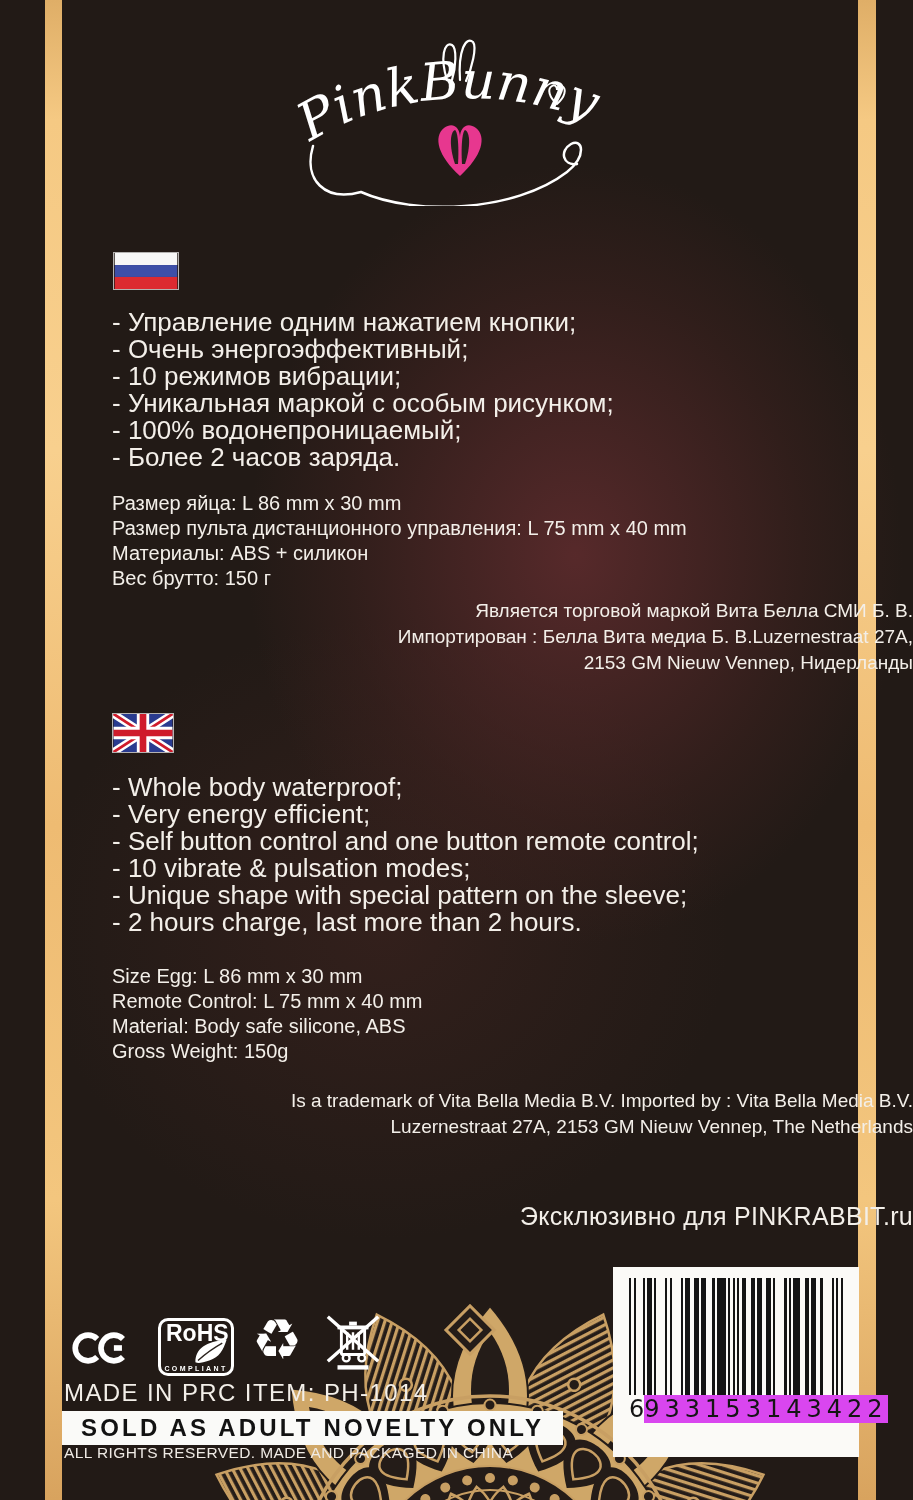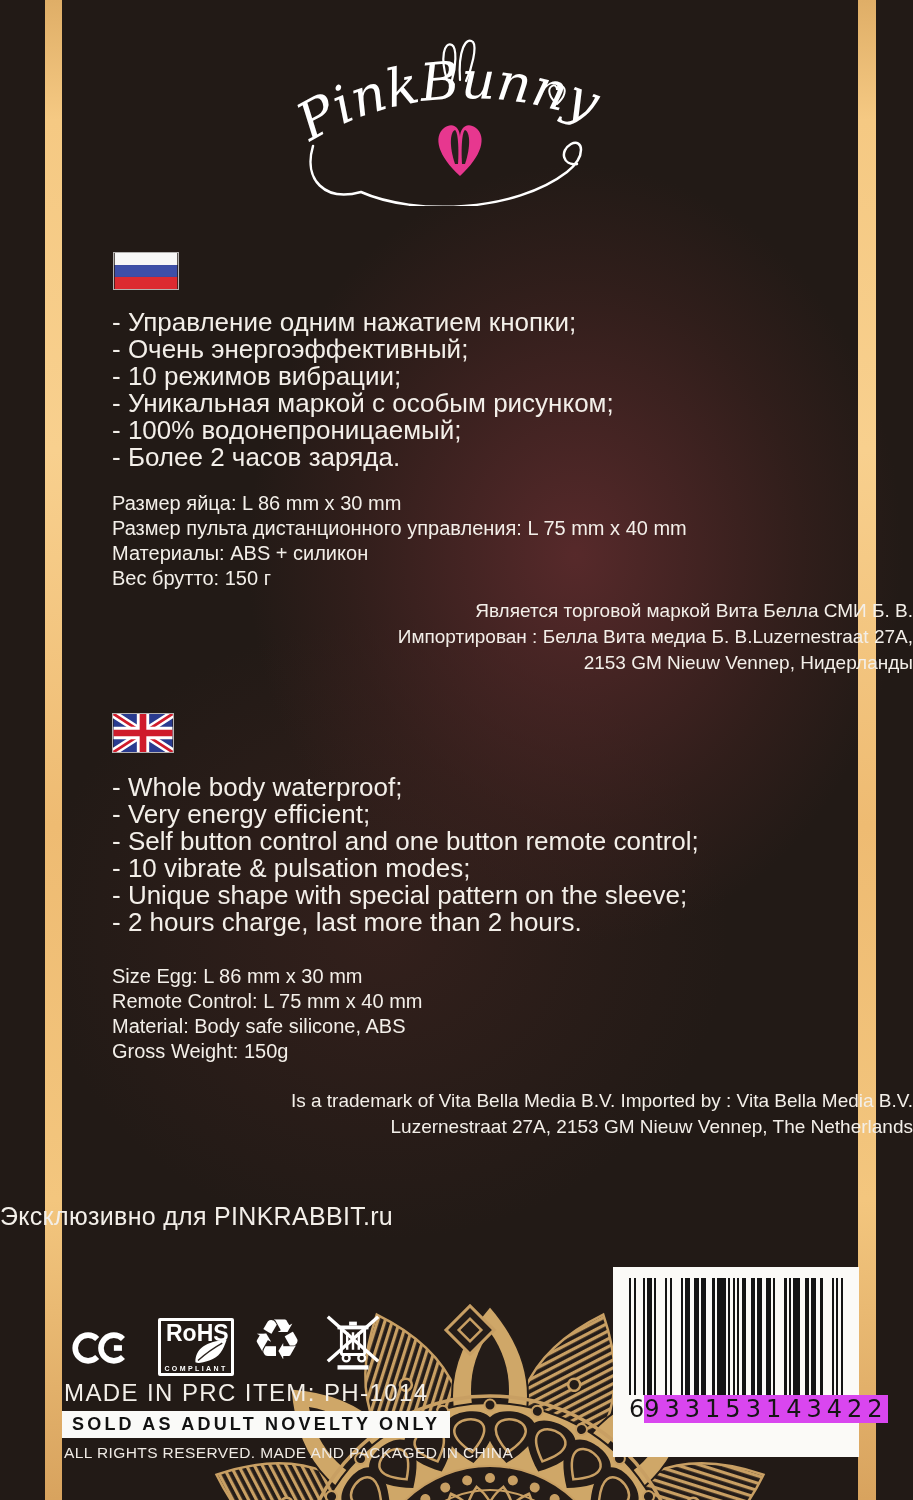--- a/index.html
+++ b/index.html
@@ -15,30 +15,30 @@
   .abs{position:absolute}
   .stripe{position:absolute;top:0;bottom:0;z-index:1;
     background:linear-gradient(180deg,#dfae67,#f5c983 8%,#f8d08e 30%,#eebb72 55%,#f3c67e 80%,#d8a35e)}
   .stripe.left{left:45px;width:17px}
   .stripe.right{left:858px;width:18px}
 
   .features div{font-size:26px;line-height:27px;white-space:nowrap}
   .specs div{font-size:20px;line-height:25px;white-space:nowrap}
   .tm{left:0;width:913px;text-align:right}
   .tm div{font-size:19px;line-height:26px}
-  .exclusive{left:0;width:913px;text-align:left;font-size:25px;letter-spacing:.3px}
+  .exclusive{left:0;width:913px;text-align:right;font-size:25px;letter-spacing:.3px}
 
   .flag{border:1px solid rgba(230,230,230,.75);box-sizing:border-box;display:block}
 
   .made-in{font-size:24px;letter-spacing:1.4px;z-index:4}
-  .sold{background:#fafaf8;color:#121212;font-weight:bold;font-size:18px;
-        letter-spacing:3.2px;padding:3px 10px;z-index:4;white-space:nowrap}
+  .sold{background:#fafaf8;color:#121212;font-weight:bold;font-size:24px;
+        letter-spacing:3.2px;padding:3px 19px;z-index:4;white-space:nowrap}
   .rights{font-size:15.5px;letter-spacing:.4px;z-index:4;color:#efeae4;white-space:nowrap}
 
-  .rohs-box{width:70px;height:52px;border:3px solid #fff;border-radius:2px;position:relative}
+  .rohs-box{width:70px;height:52px;border:3px solid #fff;border-radius:10px;position:relative}
   .rohs-text{font-weight:bold;font-size:23px;position:absolute;top:-1px;left:5px;color:#fff}
   .rohs-sub{position:absolute;bottom:1px;left:0;right:0;text-align:center;font-size:7px;
             letter-spacing:2.4px;font-weight:bold;color:#fff}
   .rohs-leaf{position:absolute;right:2px;bottom:9px;width:36px;height:26px}
 
   .recycle{font-family:"DejaVu Sans",sans-serif;font-size:56px;line-height:1;color:#fff}
 
   .barcode-box{left:613px;top:1267px;width:246px;height:190px;background:#fbfaf7;z-index:3;
     display:flex;flex-direction:column;align-items:center;box-sizing:border-box;padding:11px 16px 6px}
   .barcode-digits{width:100%;display:flex;align-items:flex-end;margin-top:-23px;

